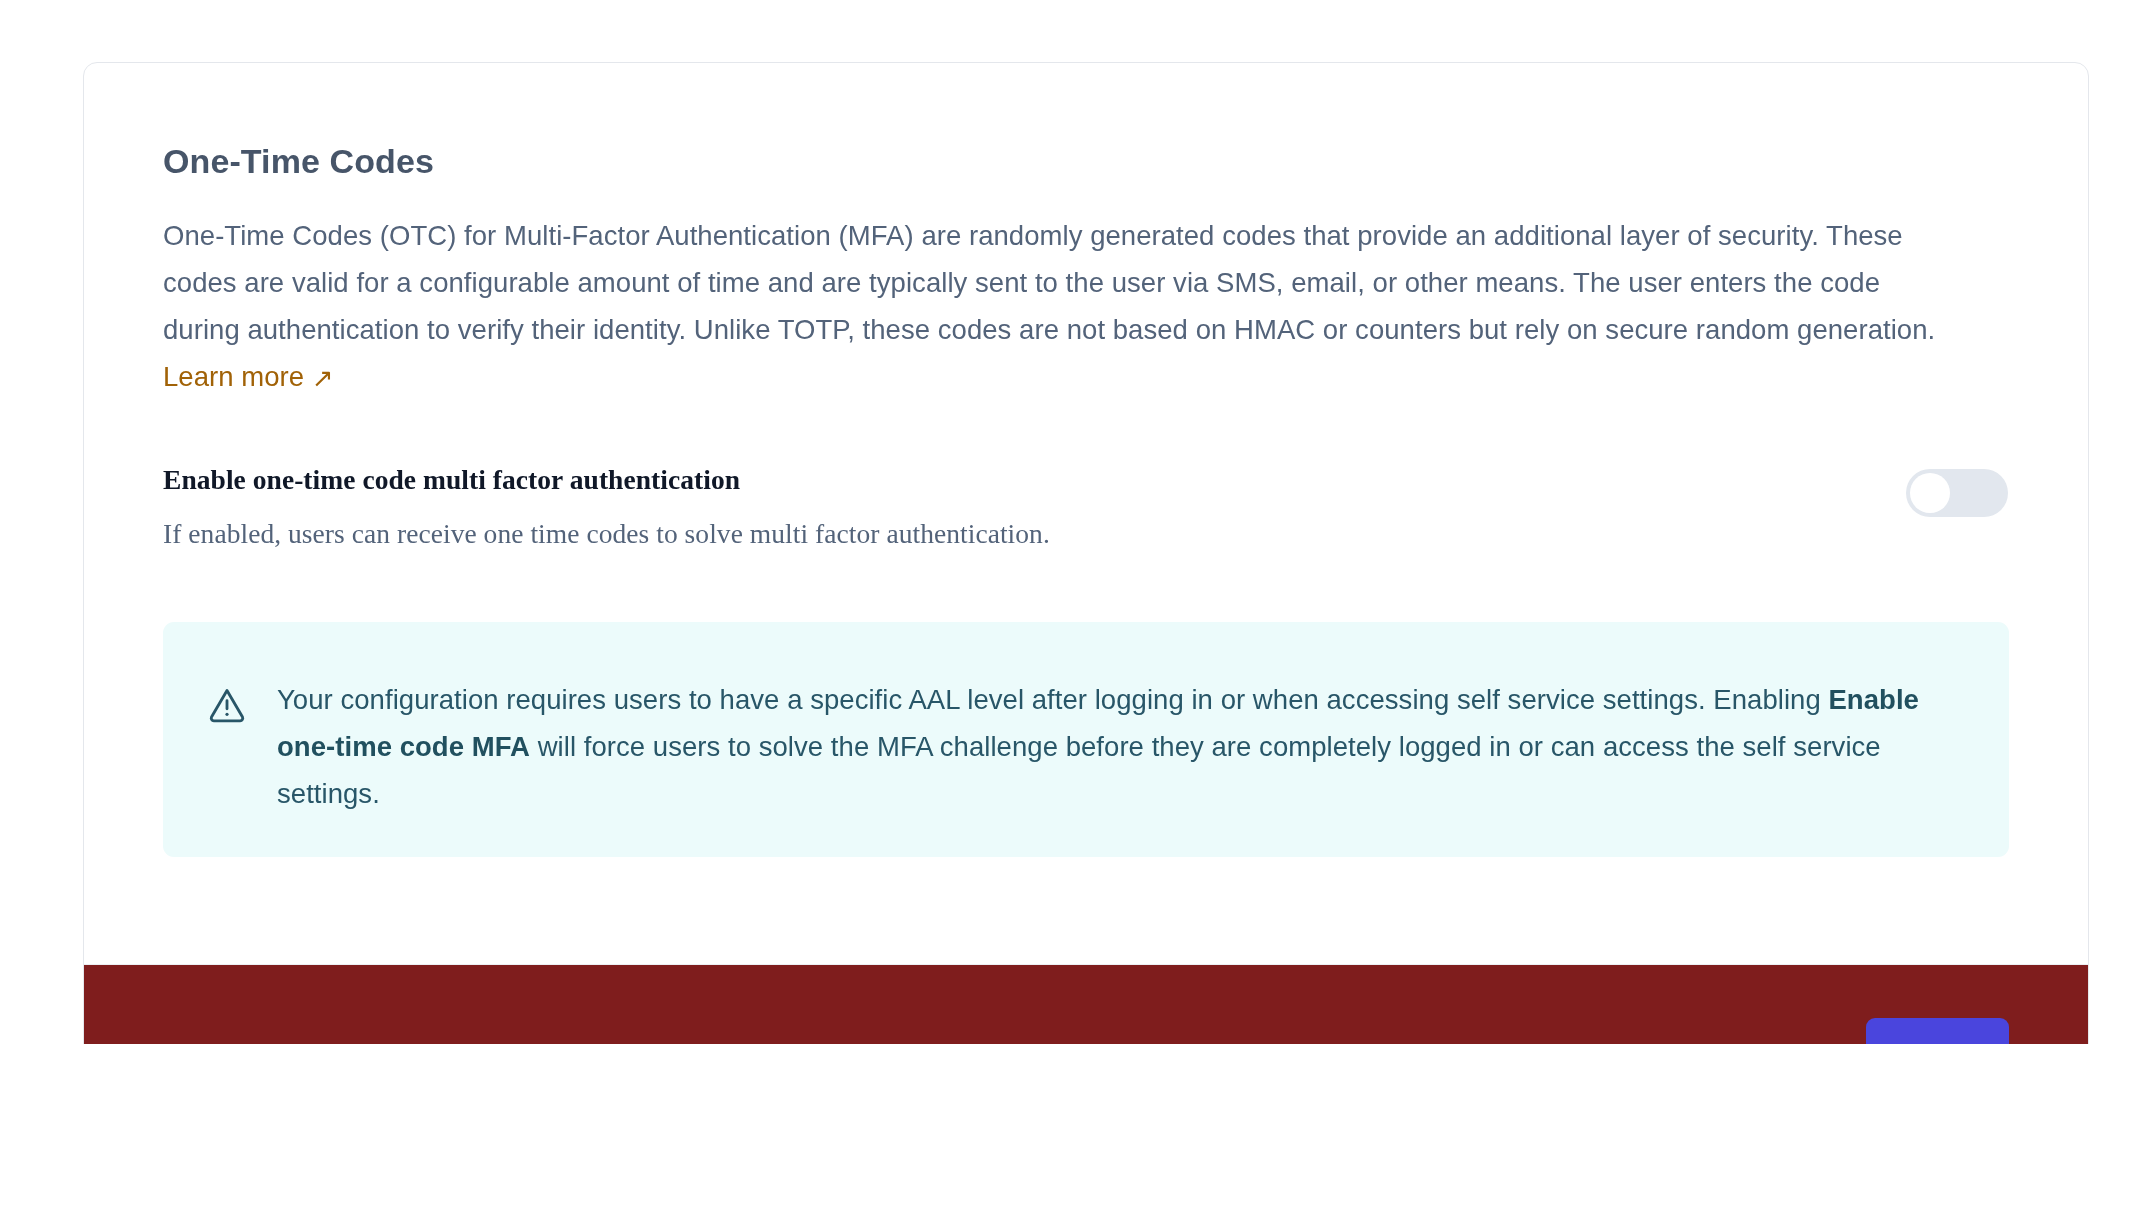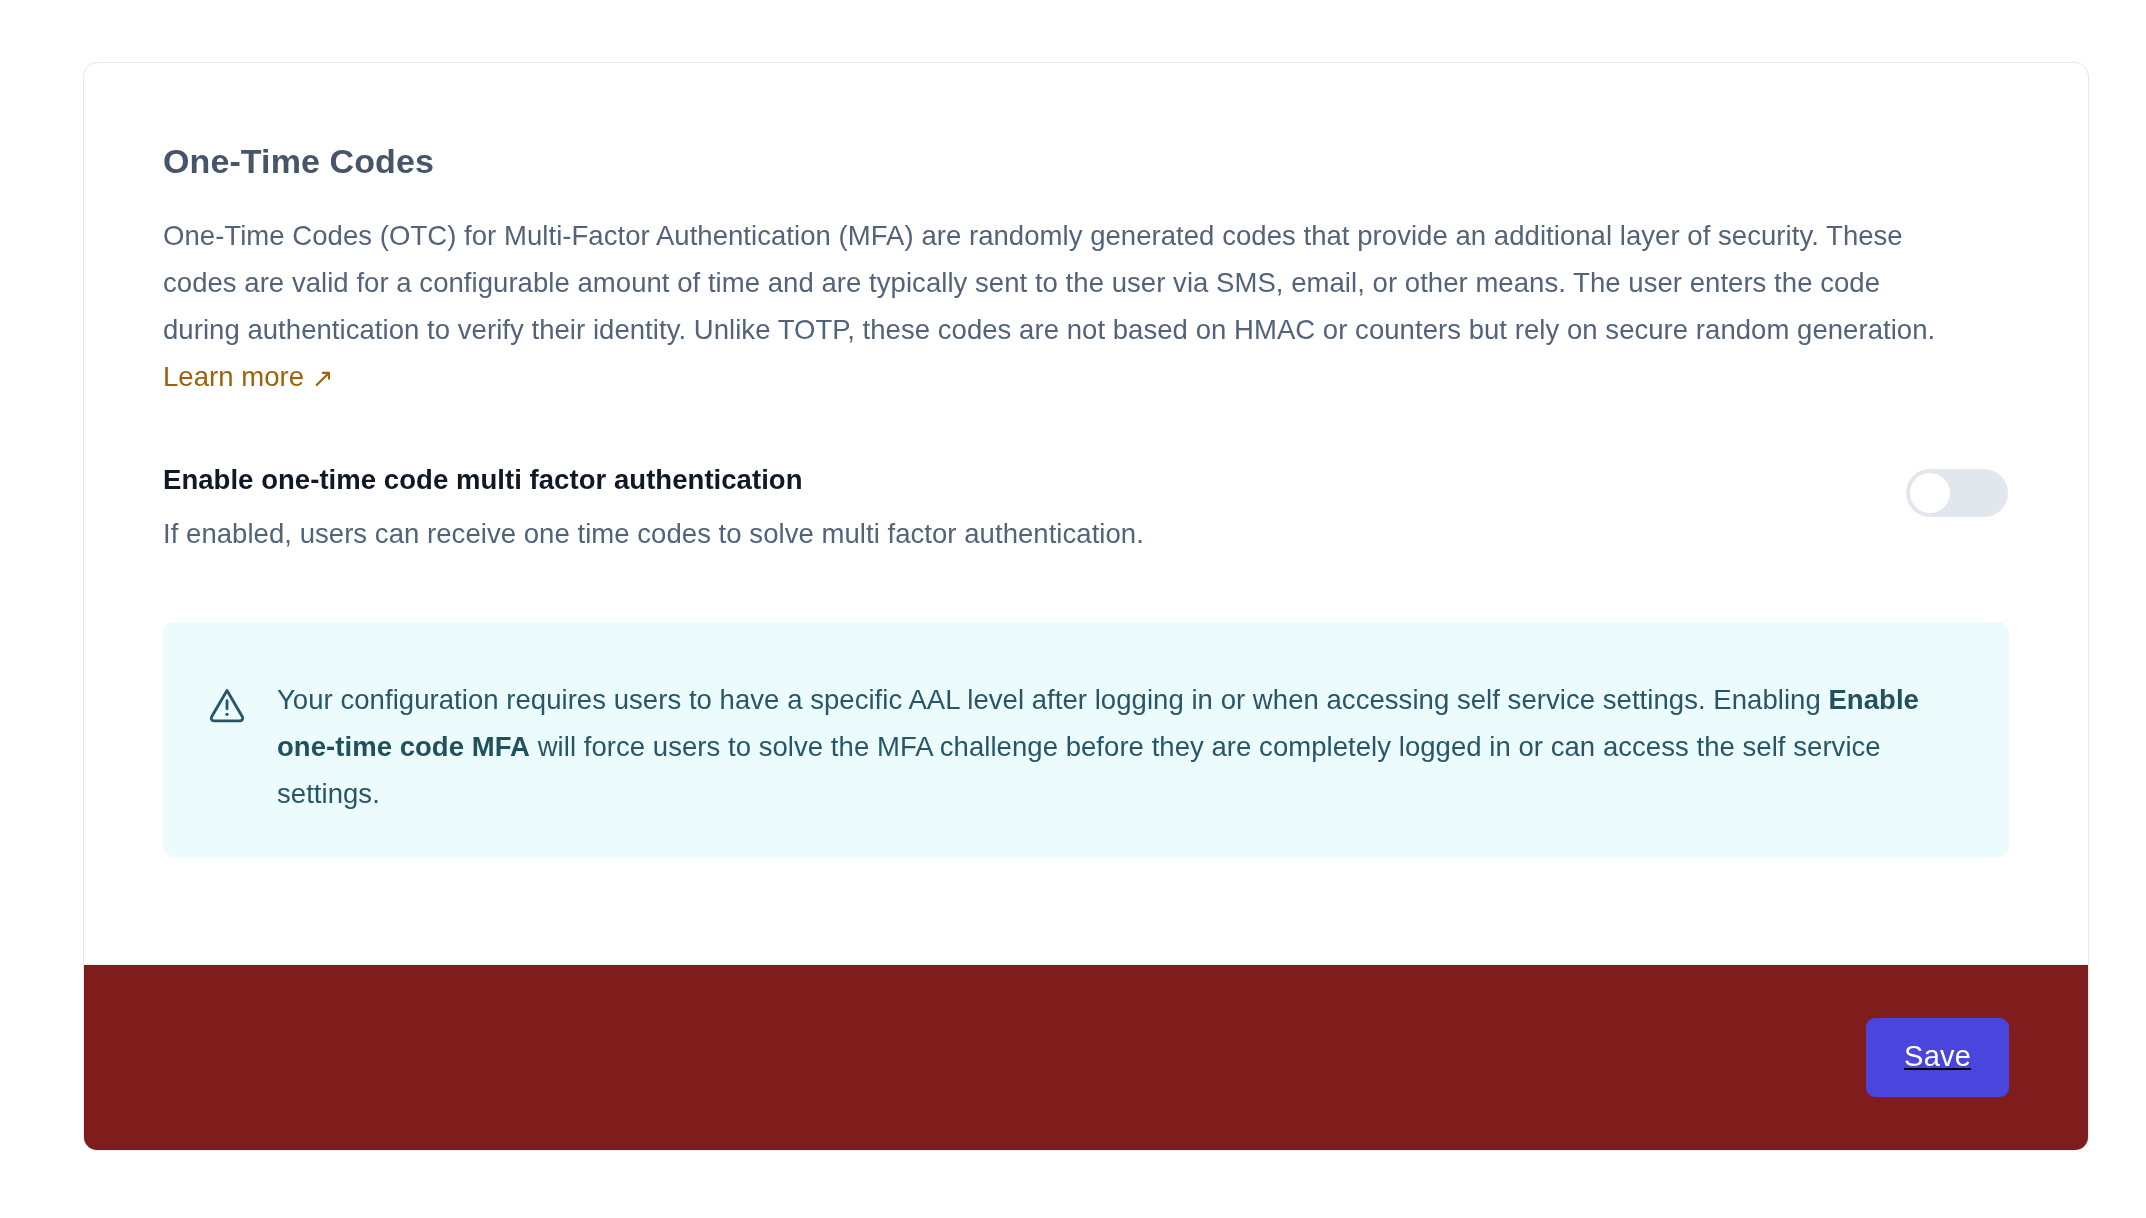--- a/index.html
+++ b/index.html
@@ -10,21 +10,21 @@
     width: 2146px;
     height: 1218px;
     background: #ffffff;
     font-family: "Liberation Sans", sans-serif;
     -webkit-font-smoothing: antialiased;
   }
 
   .page {
     position: relative;
     width: 2146px;
-    height: 1218px;
+    height: 1044px;
     overflow: hidden;
   }
 
   
   .card {
     position: absolute;
     left: 83px;
     top: 62px;
     width: 2006px;
     height: 1089px;
@@ -80,20 +80,21 @@
     margin-top: 63px;
     display: flex;
     align-items: flex-start;
     justify-content: space-between;
     gap: 40px;
   }
 
   .setting-texts {
     flex: 1 1 auto;
     min-width: 0;
+    font-family: Liberation Serif, serif;
   }
 
   .setting-label {
     margin: 0;
     font-size: 27.5px;
     font-weight: 700;
     line-height: 1.25;
     color: #101828;
     letter-spacing: 0.05px;
   }

